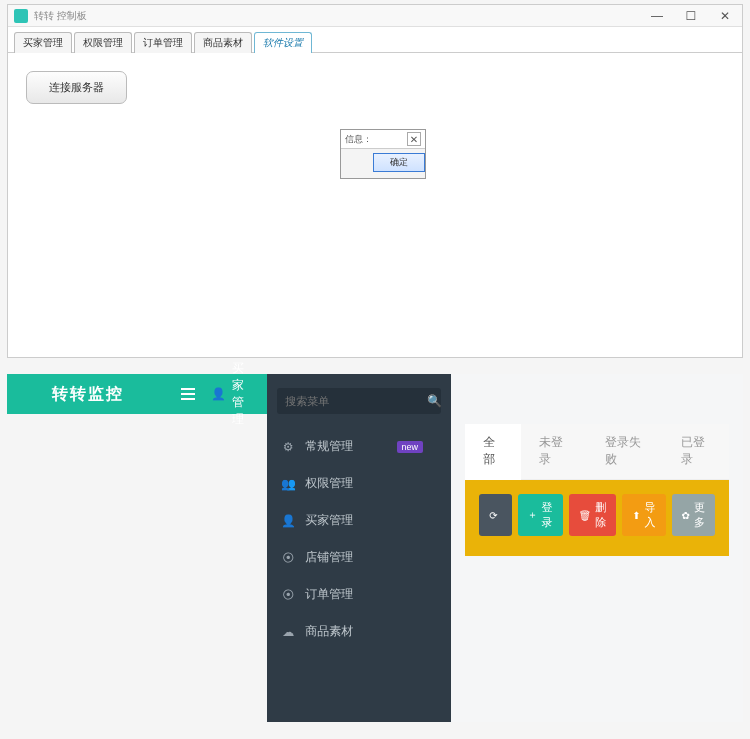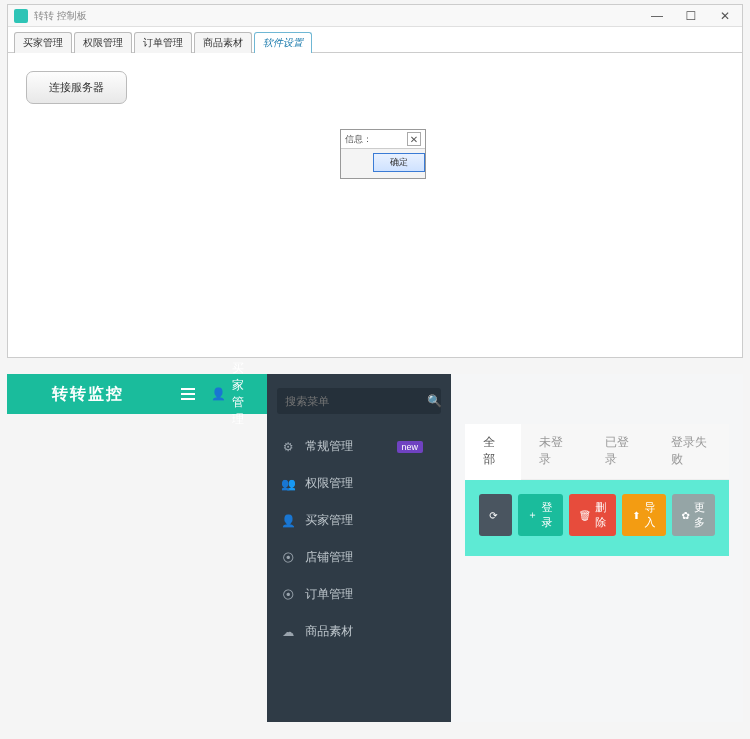--- a/index.html
+++ b/index.html
@@ -40,21 +40,21 @@
     .search-wrap { padding: 14px 10px; }
     .search-box { display: flex; align-items: center; background: #25303a; border-radius: 3px; padding: 6px 8px; }
     .search-box input { flex: 1; background: transparent; border: none; outline: none; color: #bfc7cd; font-size: 11px; }
     .search-box .sicon { color: #8f99a3; font-size: 12px; }
     .menu { list-style: none; }
     .menu li { display: flex; align-items: center; padding: 10px 14px; font-size: 12px; gap: 10px; cursor: pointer; position: relative; }
     .menu .micon { width: 14px; text-align: center; font-size: 12px; color: #9aa4ad; }
     .badge-new { position: absolute; right: 28px; background: #6f42c1; color: #fff; font-size: 9px; padding: 1px 5px; border-radius: 2px; }
 
     .content { flex: 1; background: #f5f6f7; padding: 50px 14px 14px; }
-    .card { background: #5eead4; padding: 0 0 20px 0; }
+    .card { background: #eab308; padding: 0 0 20px 0; }
     .filter-tabs { display: flex; border-bottom: 1px solid #eee; }
     .ftab { padding: 10px 18px; font-size: 12px; color: #999; cursor: pointer; }
     .ftab.active { color: #555; background: #fff; border-bottom: 2px solid #fff; margin-bottom: -1px; }
     .ftab:not(.active) { background: #f7f7f7; }
     .action-row { padding: 14px 14px 0; display: flex; gap: 6px; }
     .abtn { border: none; color: #fff; font-size: 11px; padding: 6px 10px; border-radius: 3px; cursor: pointer; display: inline-flex; align-items: center; gap: 4px; }
     .abtn.dark { background: #4a5560; }
     .abtn.green { background: #1abc9c; }
     .abtn.red { background: #e74c3c; }
     .abtn.orange { background: #f39c12; }
@@ -149,22 +149,22 @@
           <span>商品素材</span>
         </li>
       </ul>
     </div>
 
     <div class="content">
       <div class="card">
         <div class="filter-tabs">
           <div class="ftab active">全部</div>
           <div class="ftab">未登录</div>
+          <div class="ftab">登录失败</div>
           <div class="ftab">已登录</div>
-          <div class="ftab">登录失败</div>
         </div>
         <div class="action-row">
           <button class="abtn dark">
             <span class="iicon">⟳</span>
             <span></span>
           </button>
           <button class="abtn green">
             <span class="iicon">＋</span>
             <span>登录</span>
           </button>

